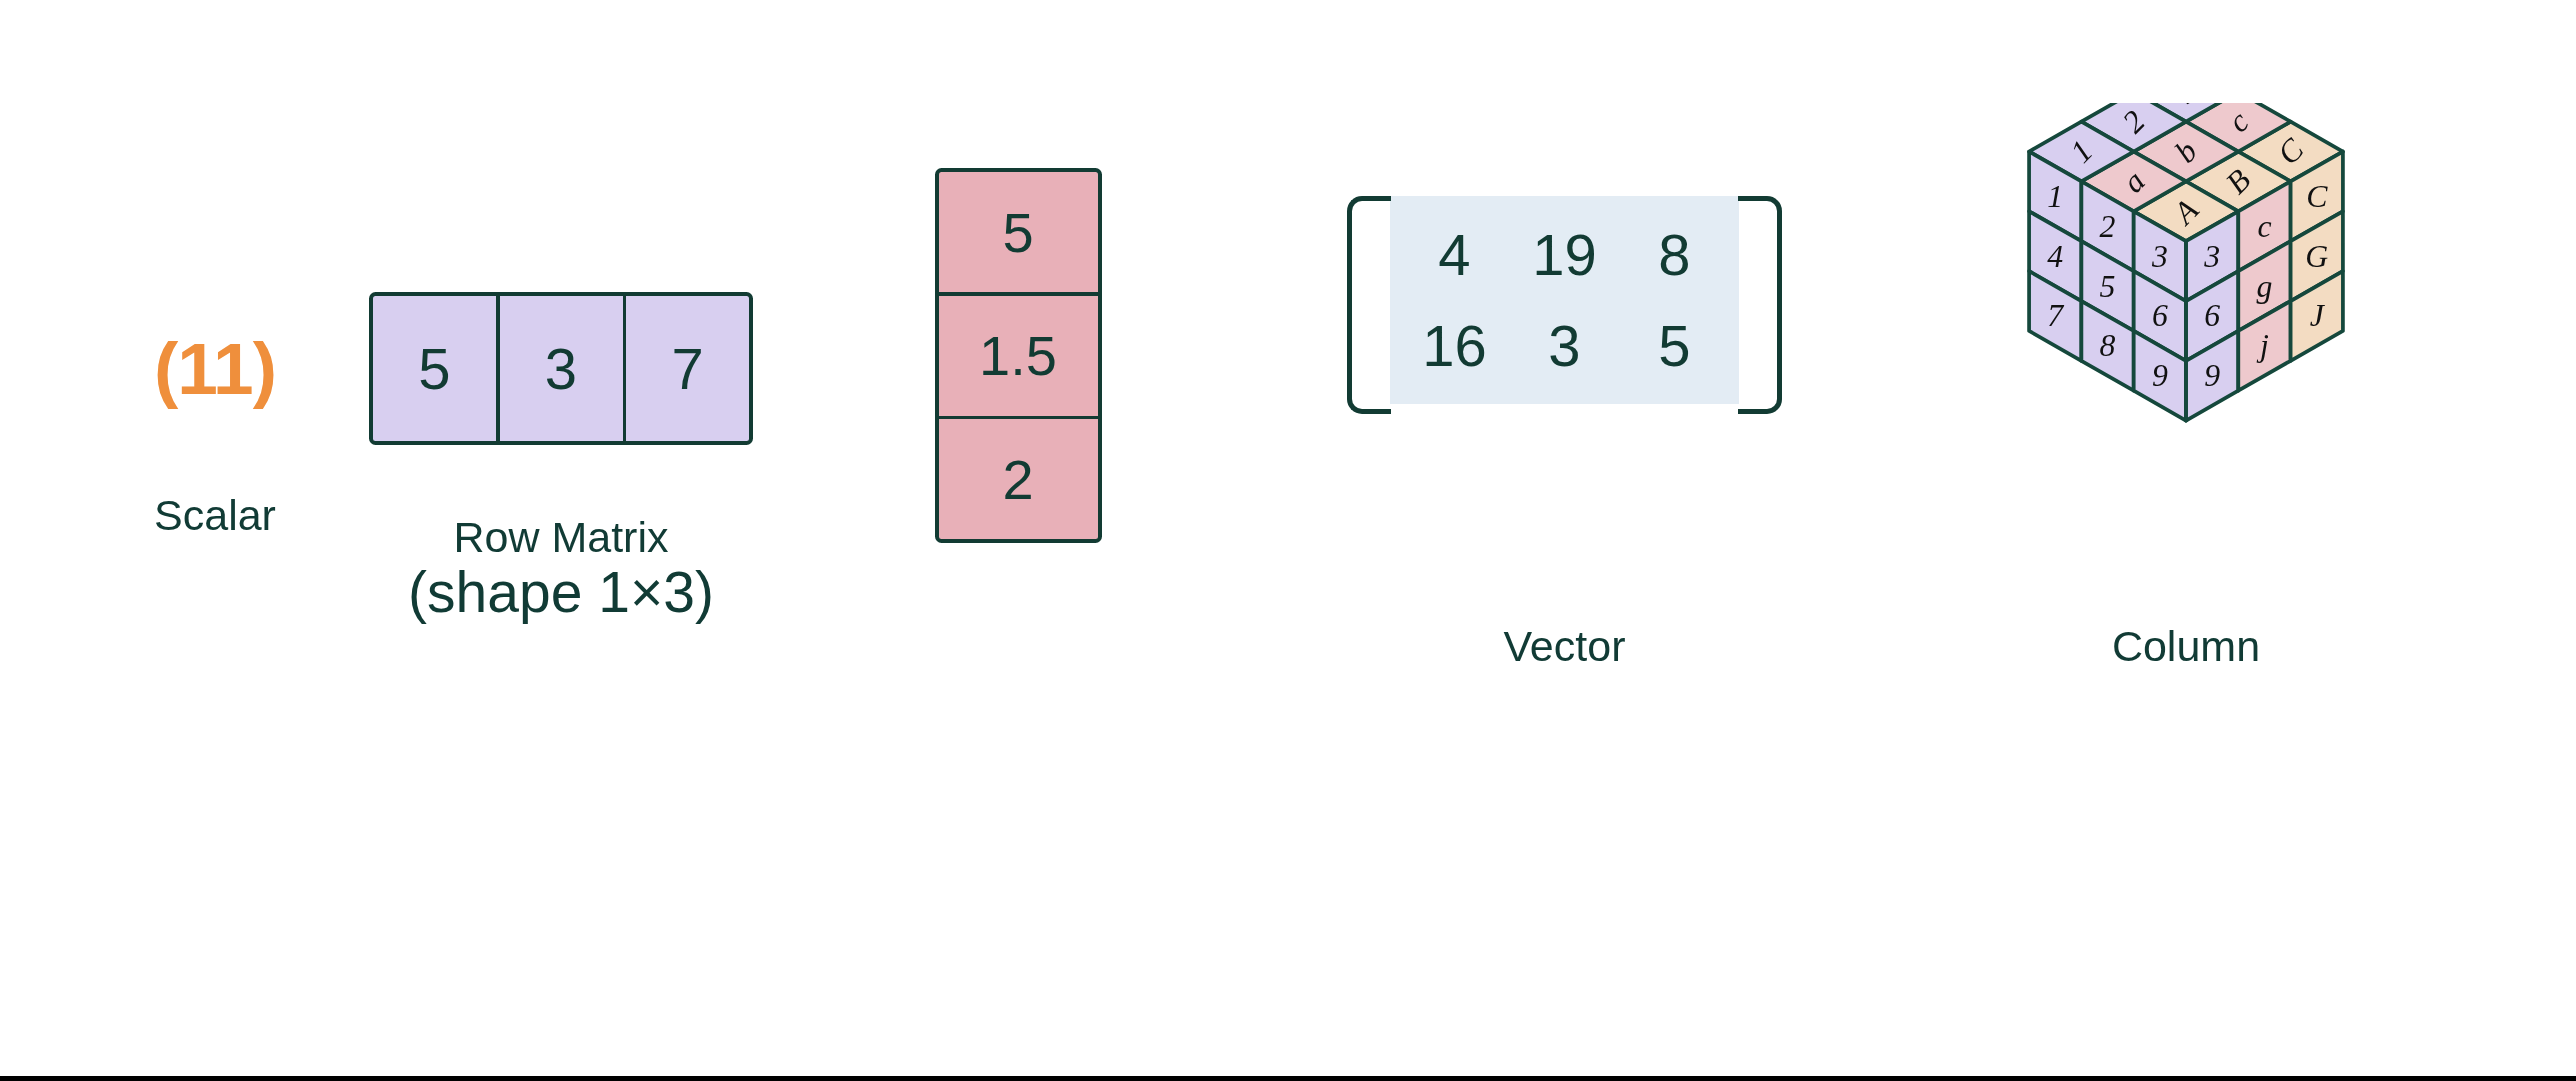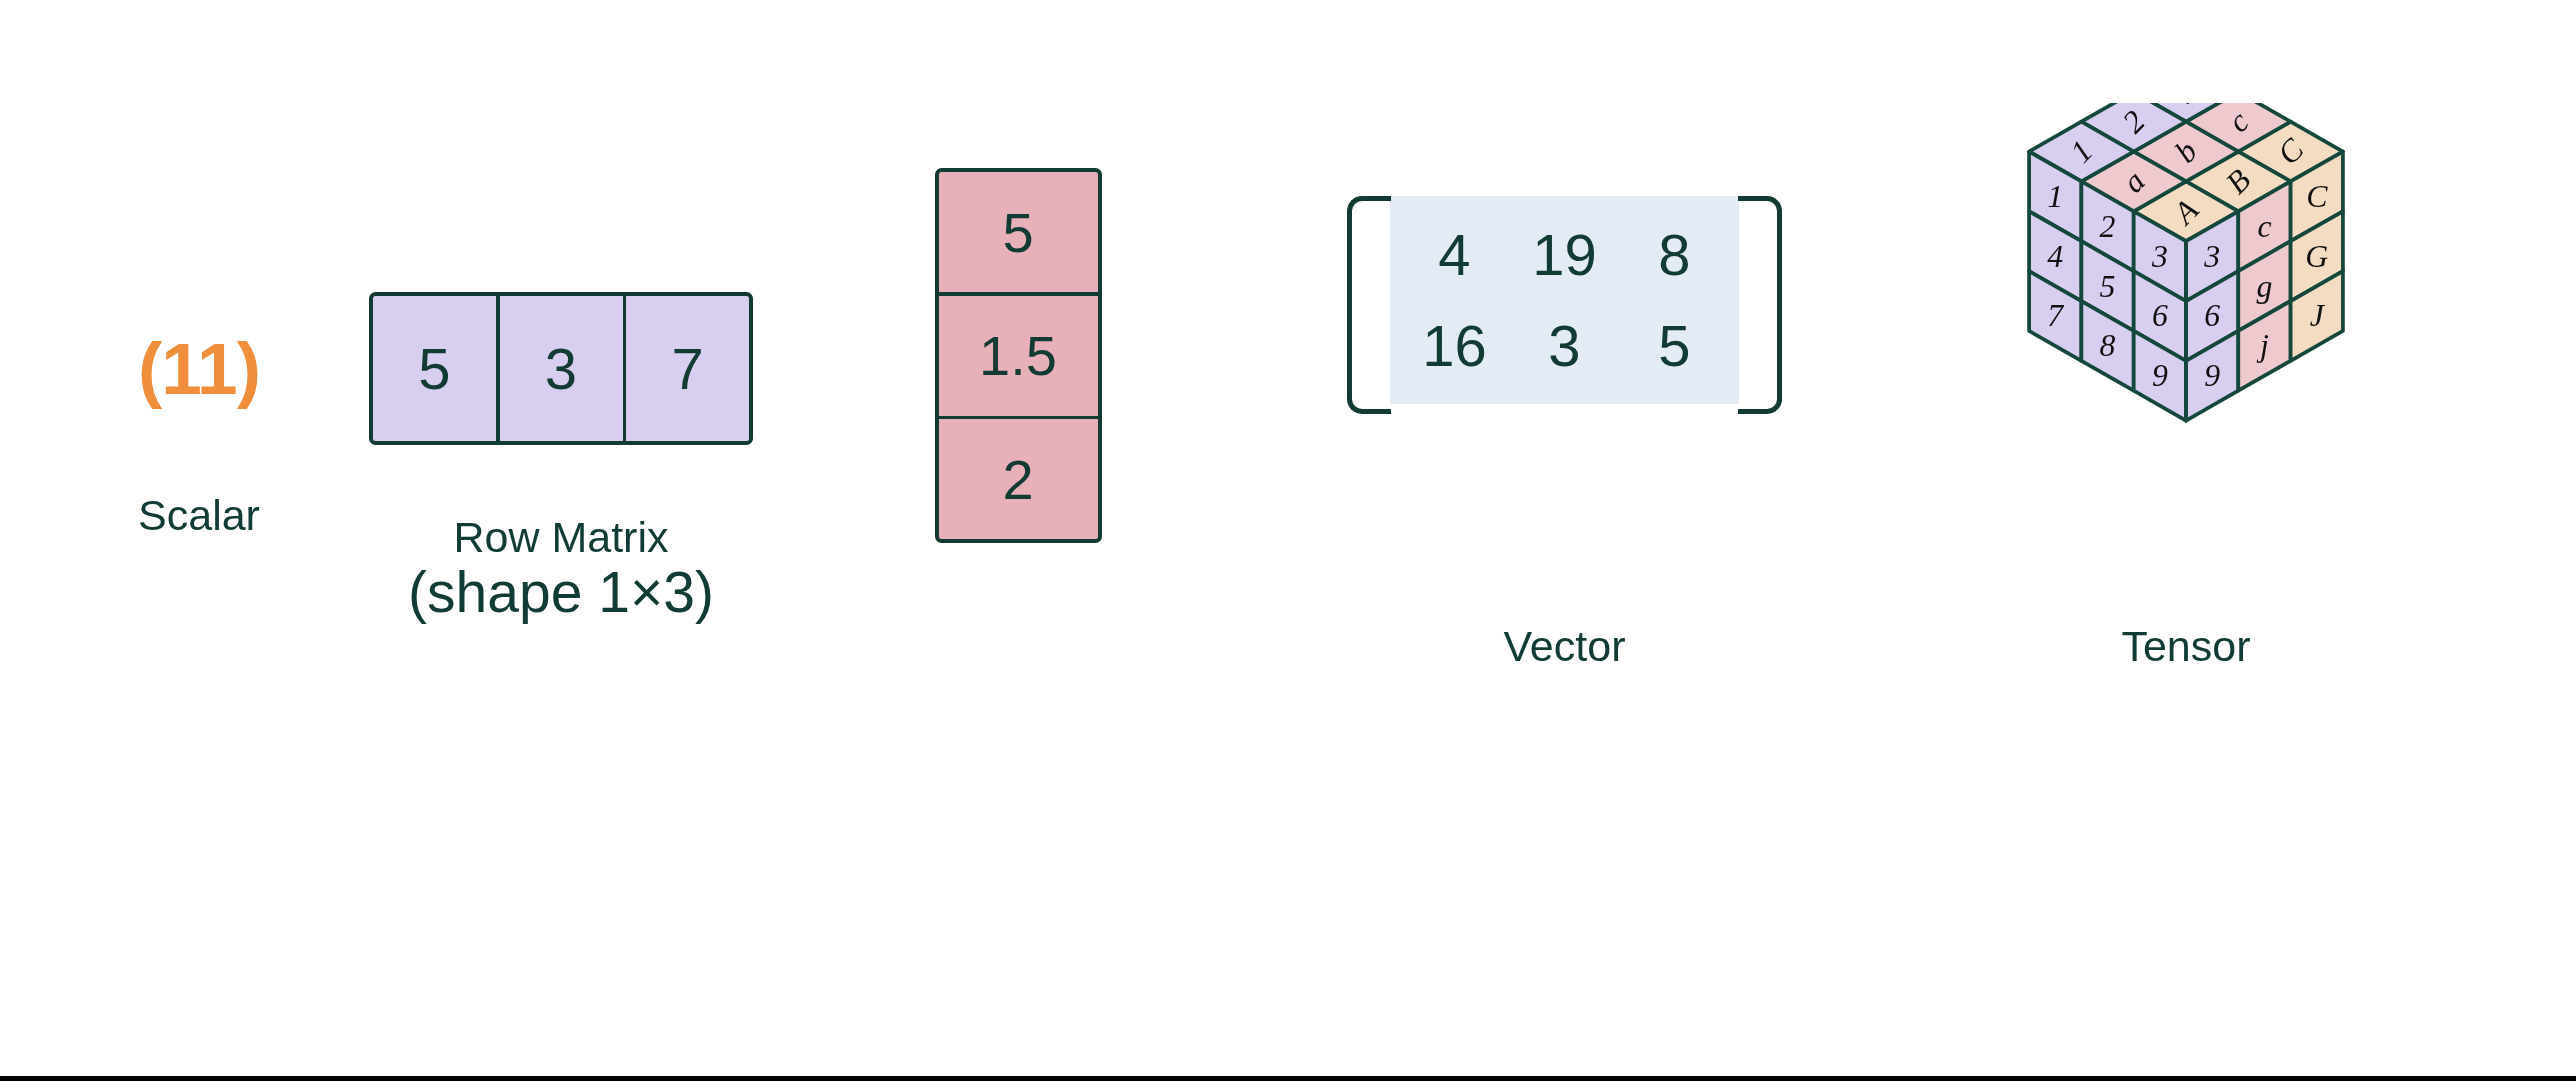--- a/index.html
+++ b/index.html
@@ -50,21 +50,21 @@
     line-height: 1.12;
     font-family: "Liberation Sans", sans-serif;
     white-space: nowrap;
   }
   .caption .sub {
     display: block;
     font-size: 57px;
   }
 
   
-  #scalar-col { left: 40px; top: 280px; width: 318px; }
+  #scalar-col { left: 56px; top: 280px; width: 318px; }
   #scalar-col .fig { height: 177px; }
   .scalar-value {
     color: #ef8f3c;
     font-size: 73px;
     font-weight: bold;
     font-family: "Liberation Sans", sans-serif;
     letter-spacing: -0.9px;
   }
   #scalar-col .caption { margin-top: 34px; }
 
@@ -287,19 +287,19 @@
           <polygon points="290.00,276.00 346.00,244.00 346.00,308.00 290.00,340.00" fill="#d8cff0" class="cube-face"></polygon>
           <text x="318.00" y="292.00" class="cube-label">9</text>
           <polygon points="346.00,244.00 402.00,212.00 402.00,276.00 346.00,308.00" fill="#eec9cd" class="cube-face"></polygon>
           <text x="374.00" y="260.00" class="cube-label">j</text>
           <polygon points="402.00,212.00 458.00,180.00 458.00,244.00 402.00,276.00" fill="#f3dcc2" class="cube-face"></polygon>
           <text x="430.00" y="228.00" class="cube-label">J</text>
           <line x1="290.00" y1="148.00" x2="290.00" y2="340.00" stroke="#15483c" stroke-width="4" stroke-linecap="round"></line>
         </svg>
     </div>
     <div class="caption">
-      <span>Tensor</span>
+      <span>Column</span>
     </div>
   </div>
 
   <div class="bottom-rule"></div>
 </div>
 
 
 </body></html>

